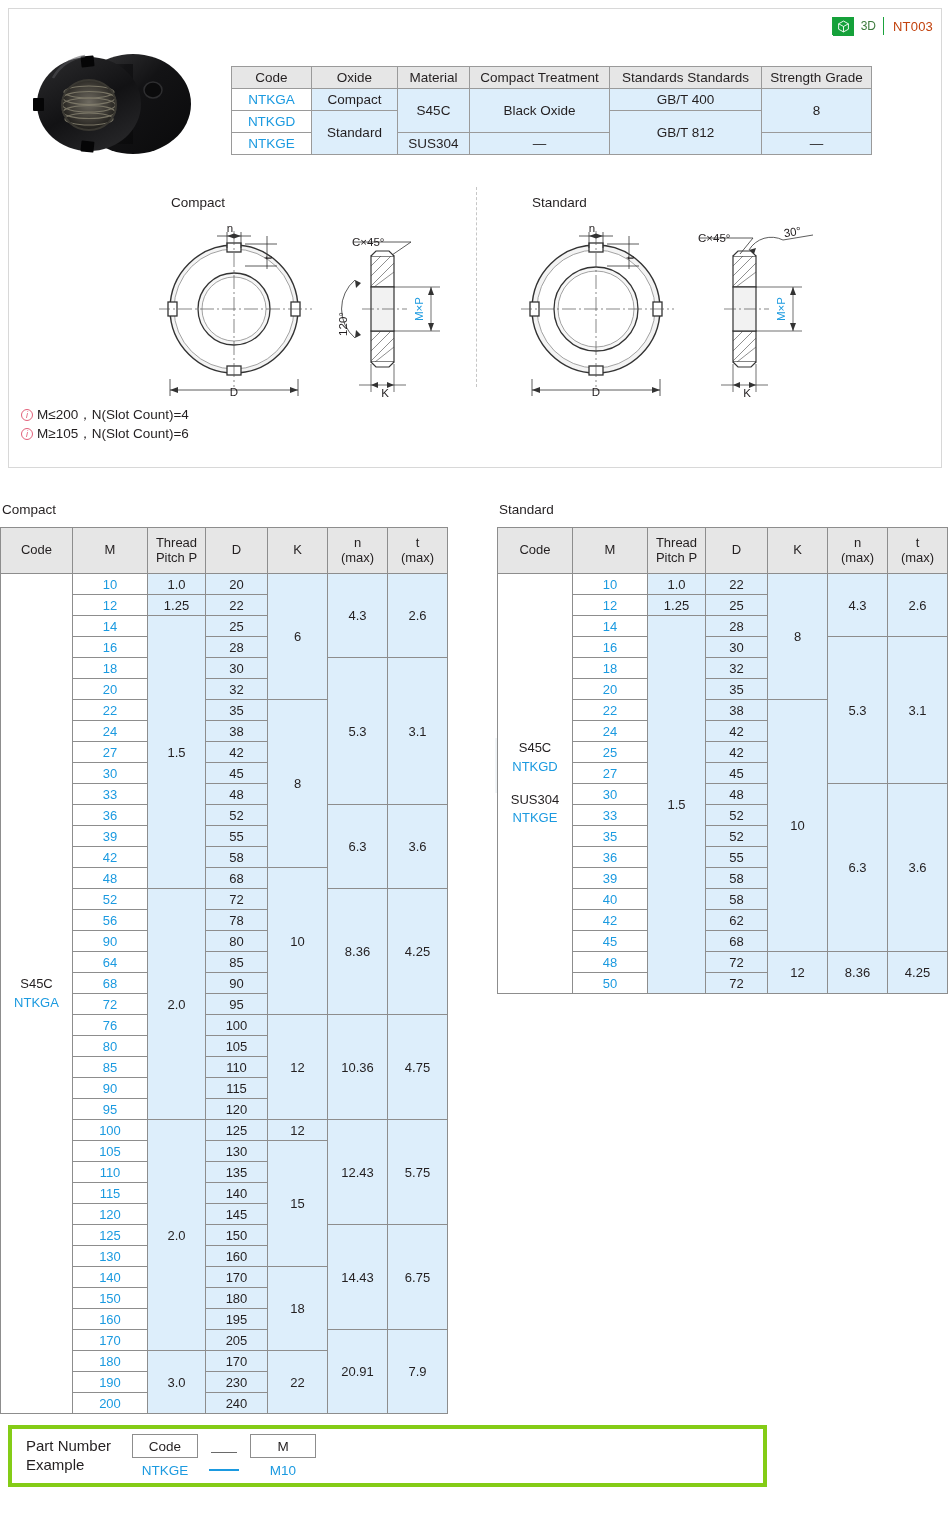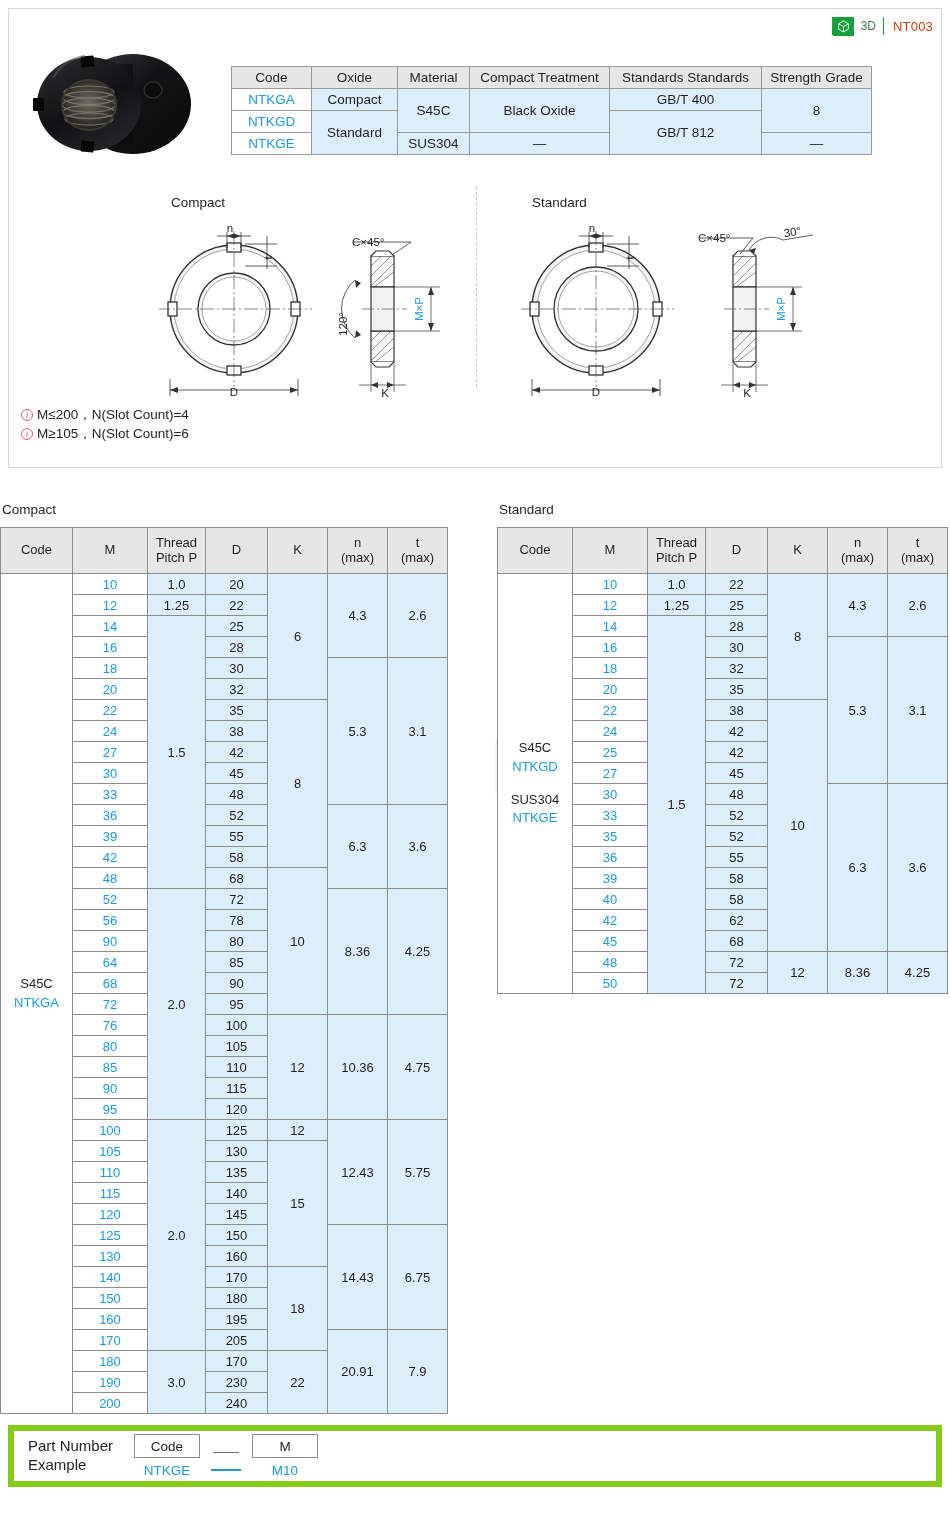--- a/index.html
+++ b/index.html
@@ -97,22 +97,22 @@
     letter-spacing:6px; z-index:0; user-select:none;
   }
   .wm2 {
     position:absolute; left:490px; top:720px;
     font-size:80px; font-weight:bold; color:#eef2f5;
     letter-spacing:6px; z-index:0; user-select:none;
   }
 
   
   .pn-box {
-    position:absolute; left:8px; top:1425px; width:934px; height:62px;
-    border:6px solid #84cc16; background:#fff;
+    position:absolute; left:8px; top:1425px; width:759px; height:62px;
+    border:4px solid #84cc16; background:#fff;
   }
   .pn-inner { display:flex; align-items:center; height:100%; padding-left:14px; gap:0; }
   .pn-label { font-size:15px; line-height:1.25; color:#231f20; width:106px; }
   .pn-field { display:flex; flex-direction:column; align-items:center; }
   .pn-field .bx {
     width:66px; height:24px; border:1px solid #8d8d8d; background:#fff;
     display:flex; align-items:center; justify-content:center;
     font-size:13.5px; color:#231f20;
   }
   .pn-field .val { font-size:13.5px; color:#1b9ae0; margin-top:5px; }

